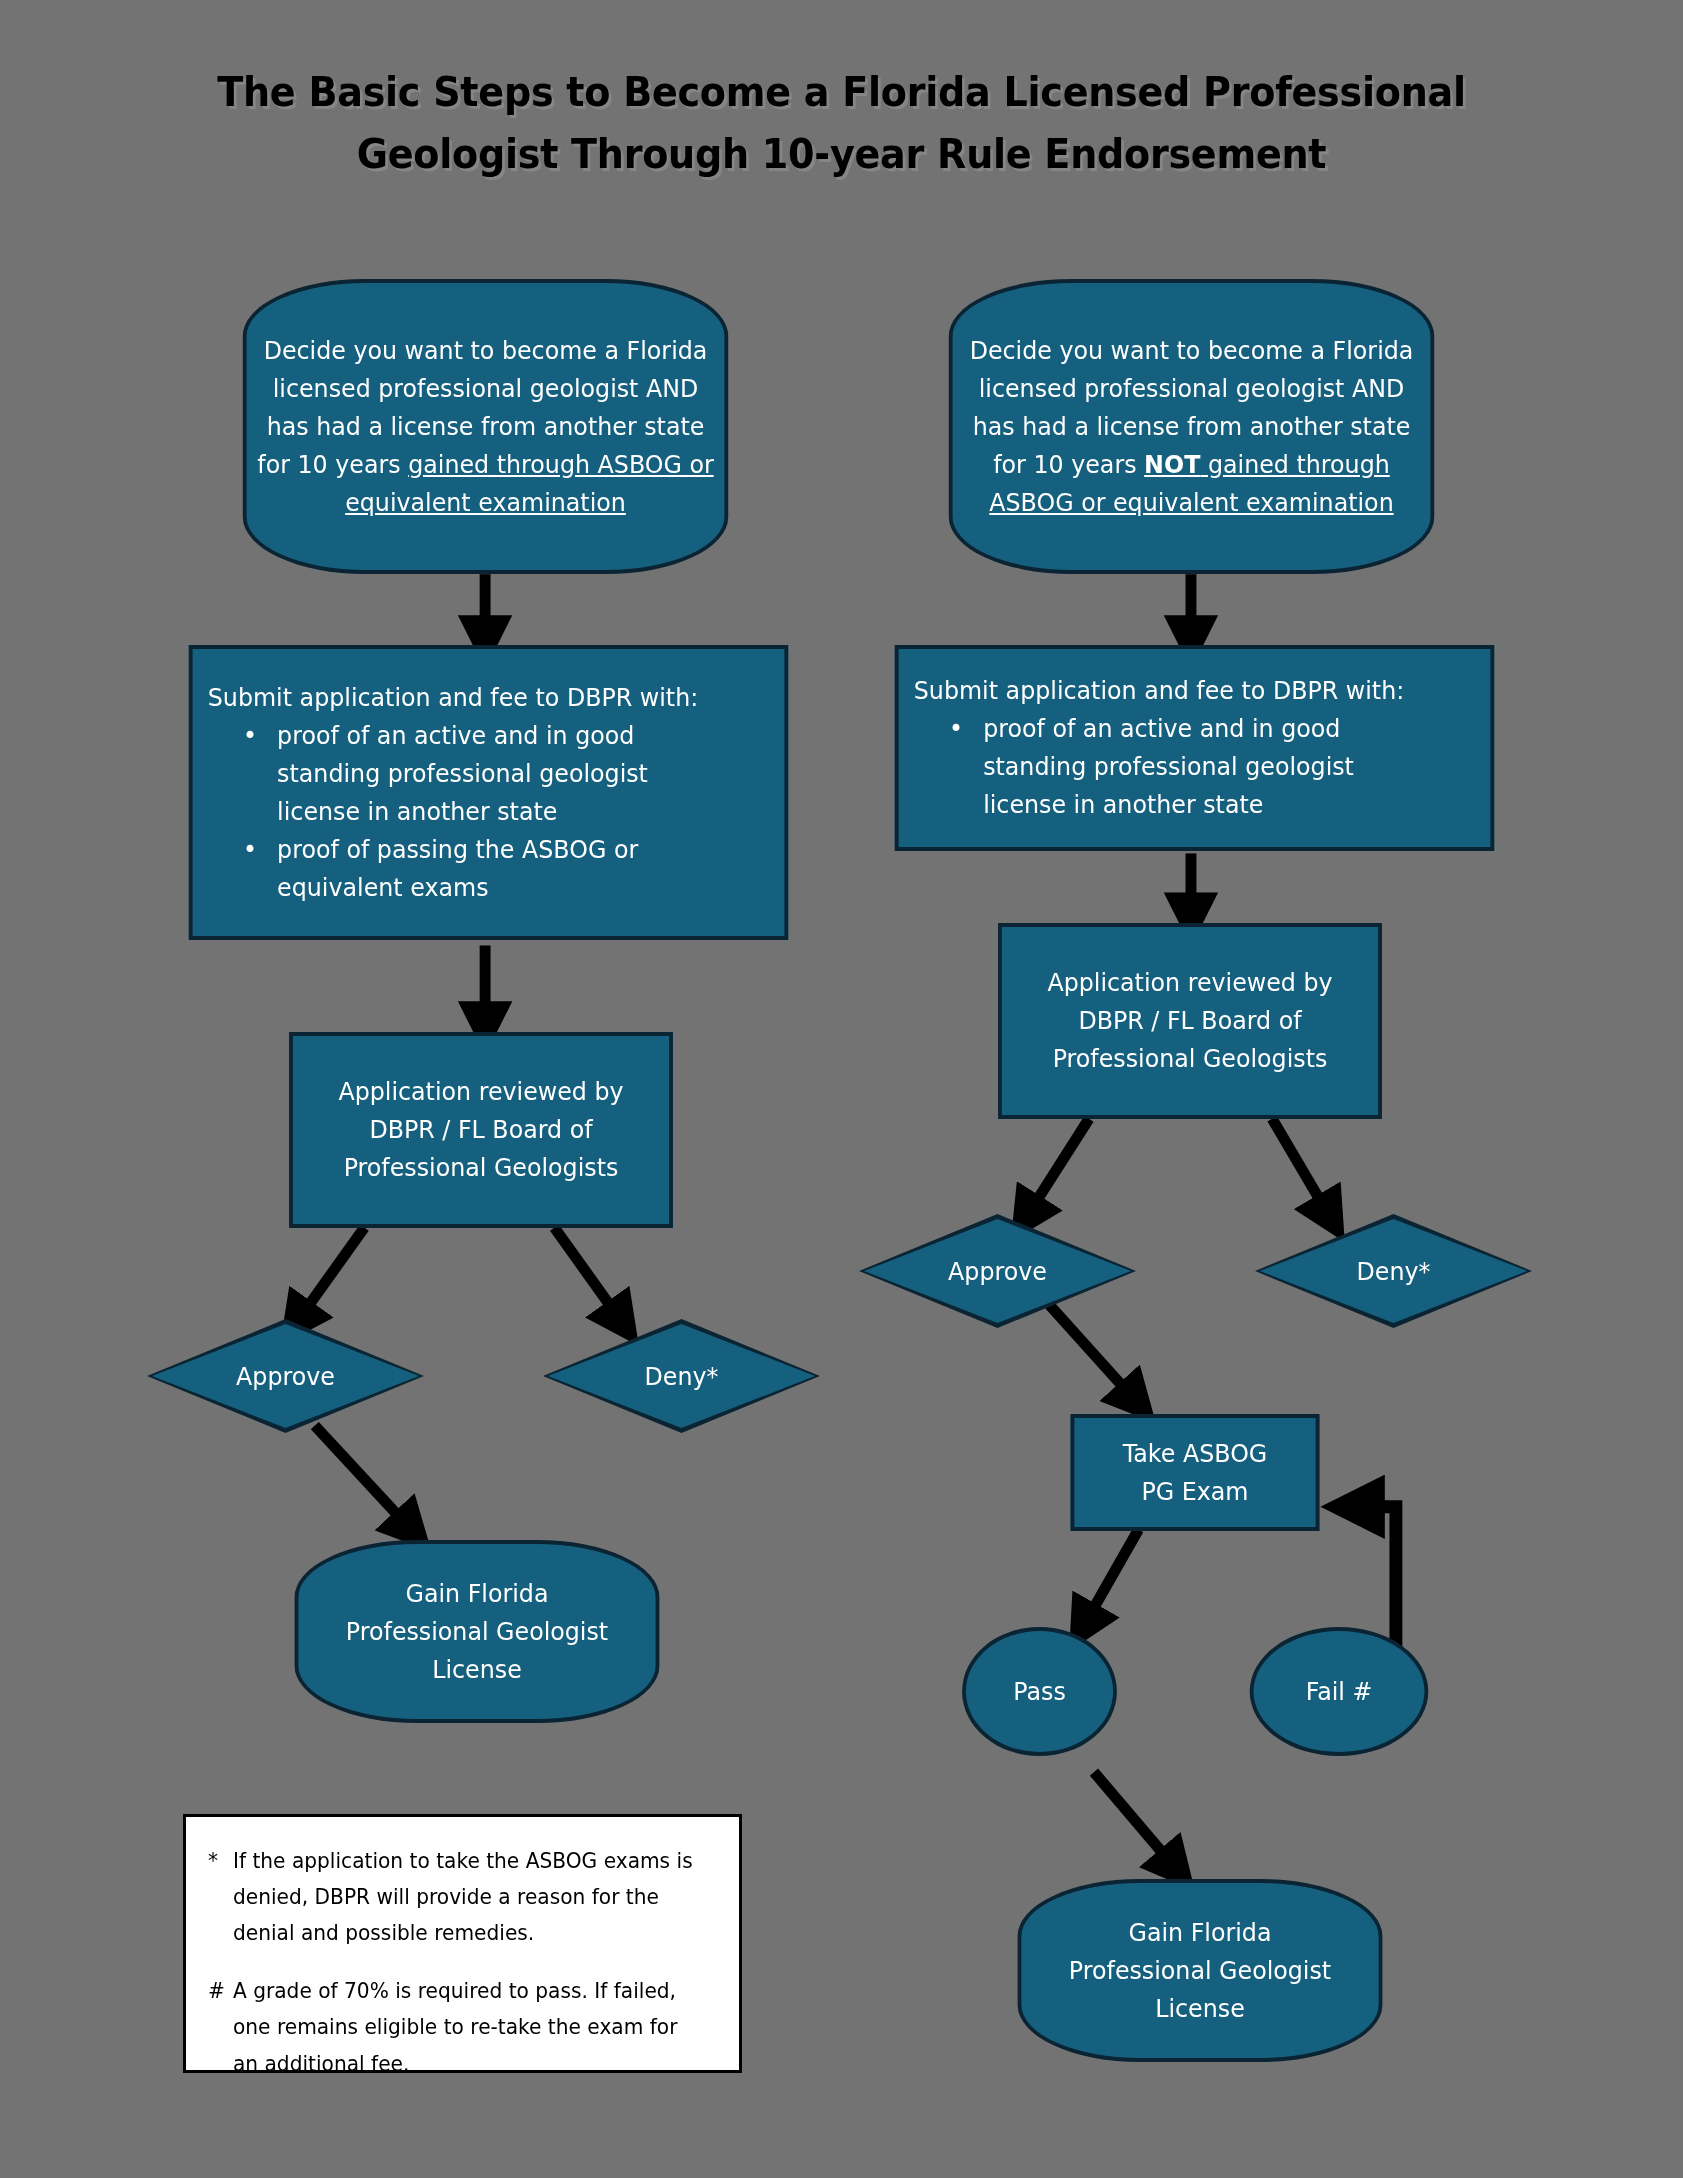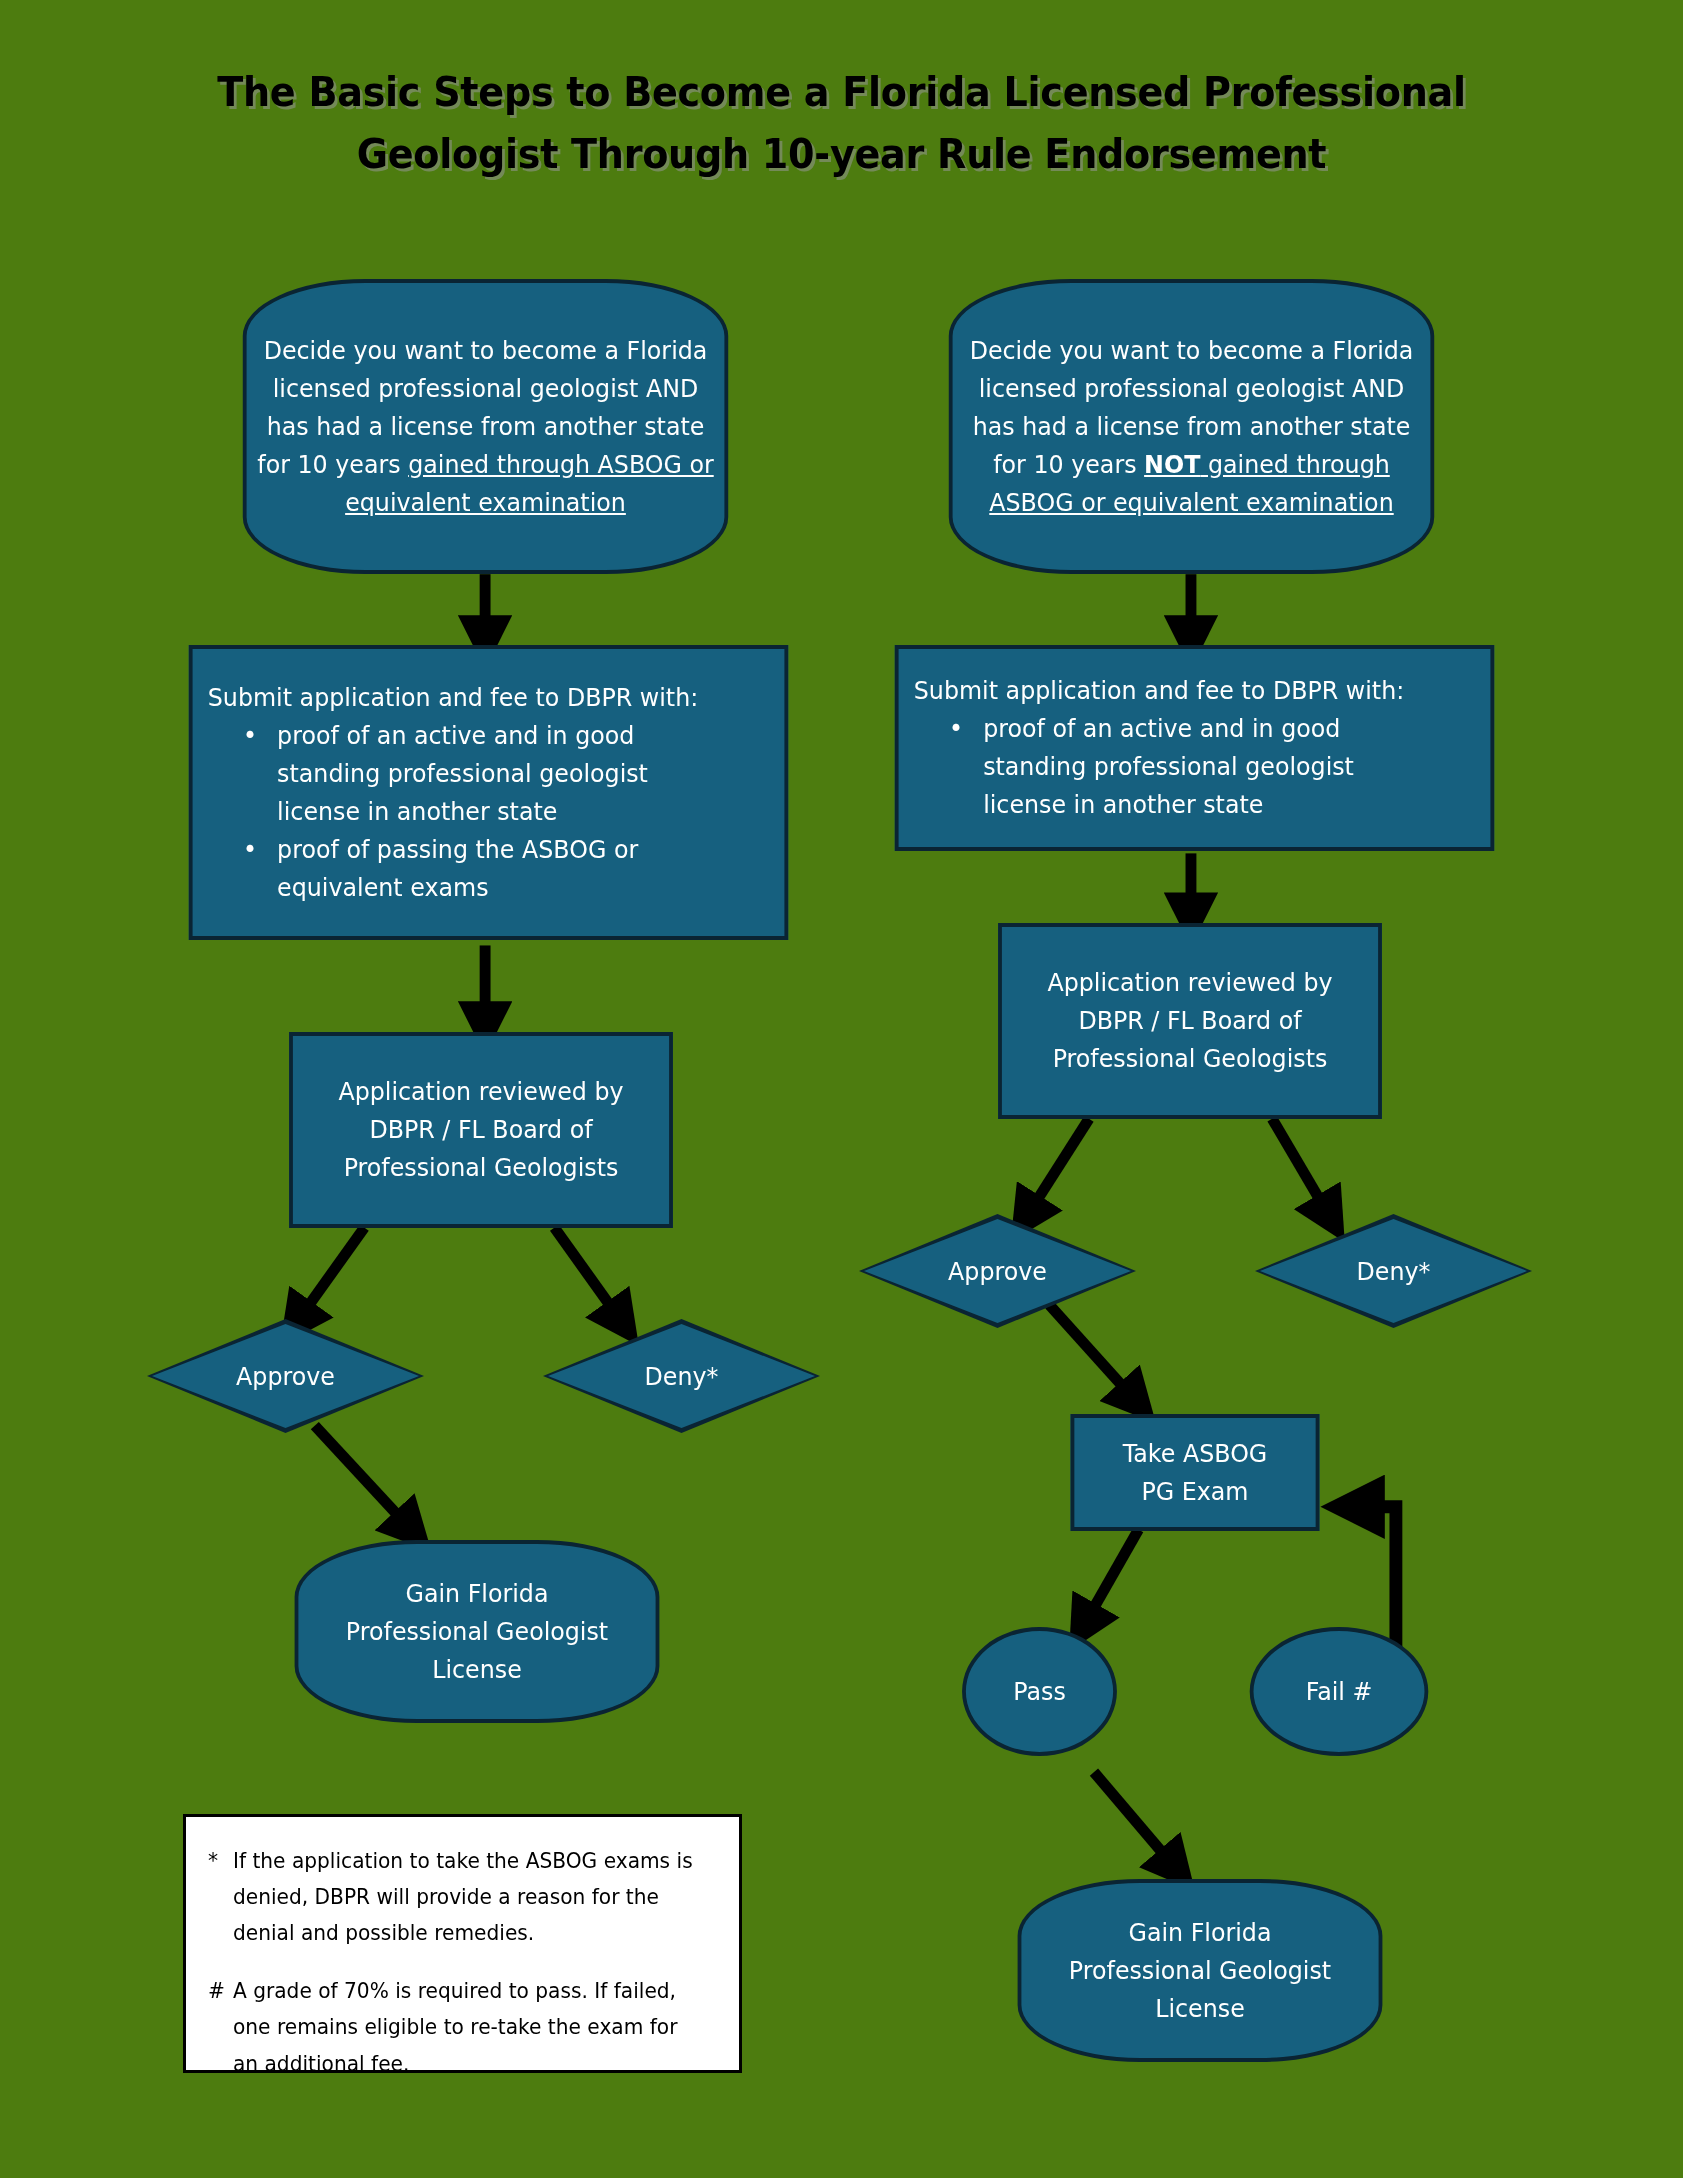--- a/index.html
+++ b/index.html
@@ -7,21 +7,21 @@
     padding: 0;
     background: #ffffff;
   }
   body {
     font-family: "Liberation Sans", sans-serif;
   }
   #page {
     position: relative;
     width: 1683px;
     height: 2178px;
-    background: #4d7c0f;
+    background: #737373;
     overflow: hidden;
   }
 
   
   #title {
     position: absolute;
     left: 0;
     top: 61px;
     width: 1683px;
     text-align: center;

